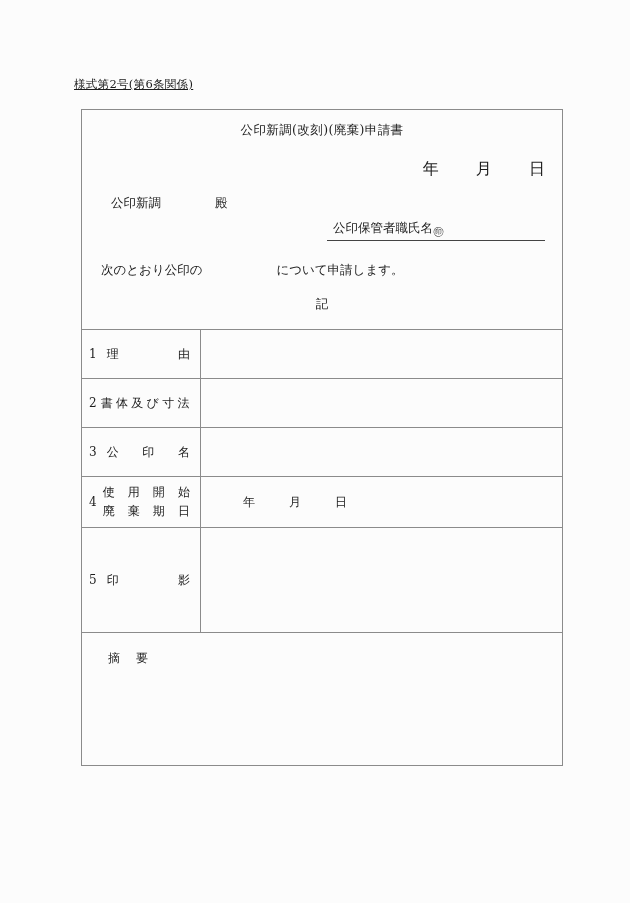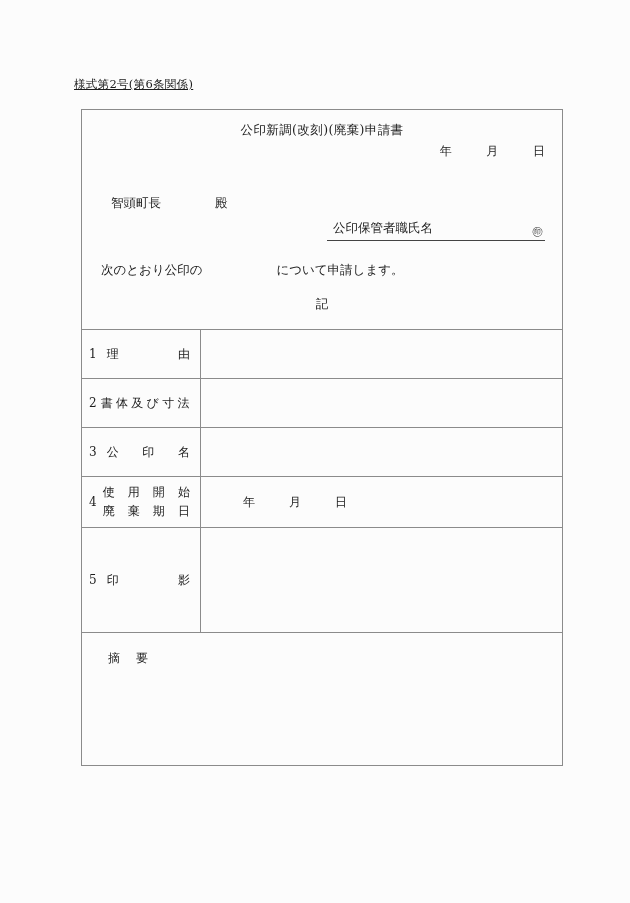--- a/index.html
+++ b/index.html
@@ -54,23 +54,23 @@
     position: absolute;
     top: 12px;
     left: 0;
     right: 0;
     text-align: center;
     font-size: 12.5px;
     letter-spacing: 0.4px;
   }
   .date-line {
     position: absolute;
-    top: 33px;
+    top: 49px;
     right: 17px;
-    font-size: 12px;
+    font-size: 16px;
     white-space: nowrap;
   }
   .date-line .gap { display: inline-block; width: 27px; }
 
   .addressee-line {
     position: absolute;
     top: 85px;
     left: 29px;
     font-size: 12.5px;
     white-space: nowrap;
@@ -79,21 +79,20 @@
 
   .signature-line {
     position: absolute;
     top: 110px;
     left: 245px;
     right: 17px;
     border-bottom: 1px solid #444;
     padding-bottom: 3px;
     display: flex;
     align-items: flex-end;
-    justify-content: space-between;
     font-size: 12.5px;
   }
   .signature-label { padding-left: 6px; white-space: nowrap; }
   .seal-mark {
     font-size: 11px;
     padding-right: 2px;
     line-height: 1;
   }
 
   .statement-line {
@@ -197,21 +196,21 @@
 
     <div class="date-line">
       <span>年</span>
       <span class="gap"></span>
       <span>月</span>
       <span class="gap"></span>
       <span>日</span>
     </div>
 
     <div class="addressee-line">
-      <span>智頭町長</span>
+      <span>公印新調</span>
       <span class="gap"></span>
       <span>殿</span>
     </div>
 
     <div class="signature-line">
       <span class="signature-label">公印保管者職氏名</span>
       <span class="seal-mark">㊞</span>
     </div>
 
     <div class="statement-line">

